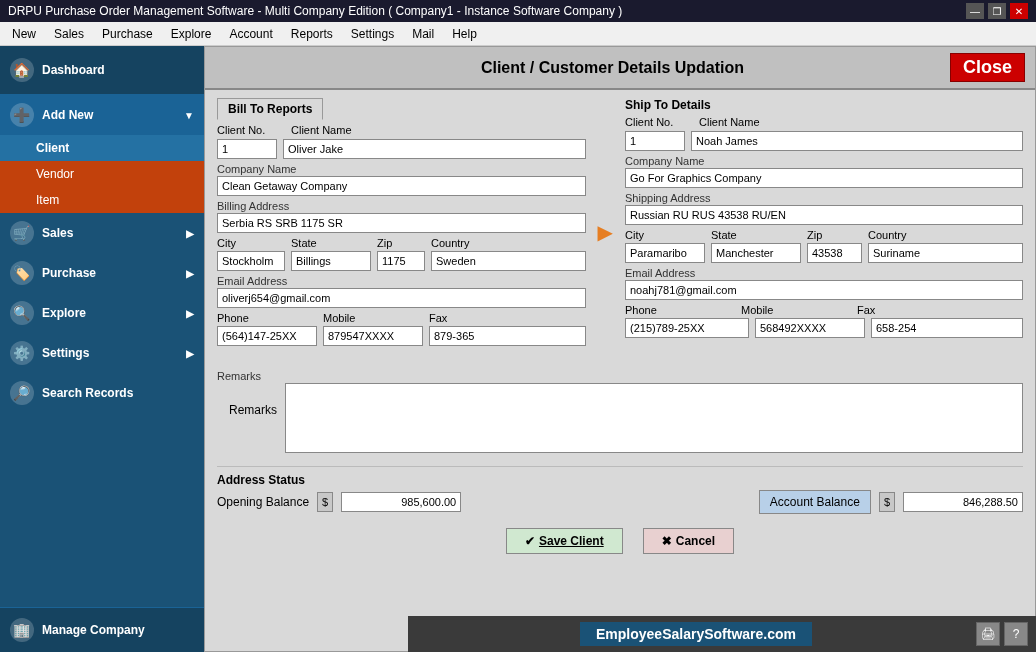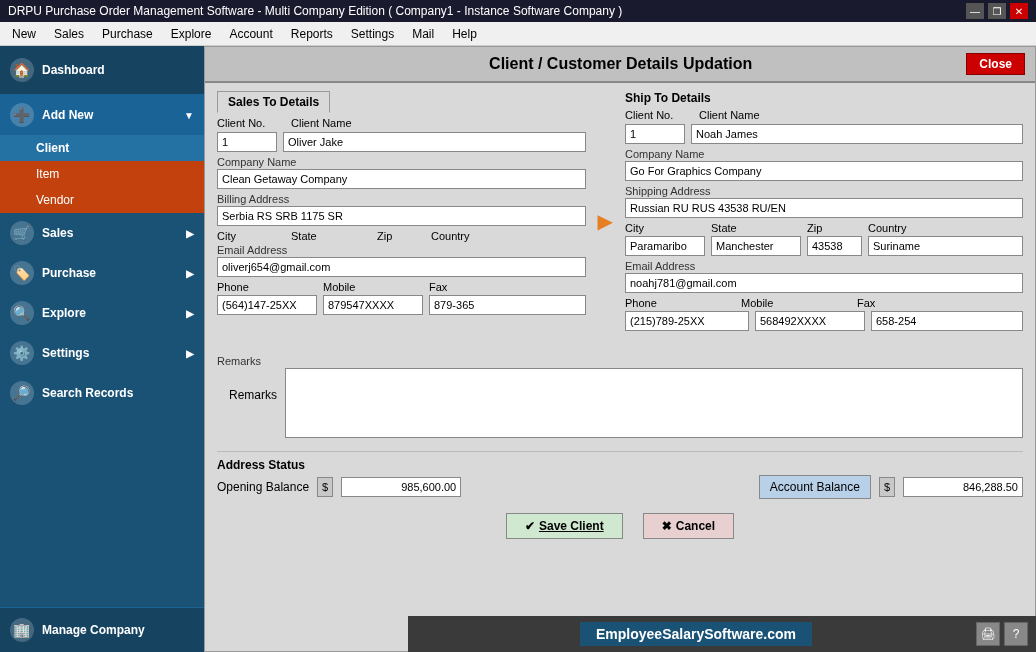--- a/index.html
+++ b/index.html
@@ -140,21 +140,21 @@
       flex: 1;
       text-align: center;
     }
     .close-dialog-btn {
       background: #c00;
       color: white;
       border: 1px solid #800;
       padding: 3px 12px;
       cursor: pointer;
       font-weight: bold;
-      font-size: 12px;
+      font-size: 18px;
     }
 
     .dialog-body {
       flex: 1;
       padding: 8px 12px;
       overflow-y: auto;
       display: flex;
       flex-direction: column;
       gap: 4px;
     }
@@ -343,24 +343,24 @@
     <div class="sidebar-section sidebar-sub active-section">
       <div class="icon-circle">➕</div>
       <span>Add New</span>
       <span style="margin-left:auto; font-size:10px;">▼</span>
     </div>
     <div class="sidebar-sub">
       <div class="sidebar-sub-item active">
         <span>Client</span>
       </div>
       <div class="sidebar-sub-item">
-        <span>Item</span>
+        <span>Vendor</span>
       </div>
       <div class="sidebar-sub-item">
-        <span>Vendor</span>
+        <span>Item</span>
       </div>
     </div>
 
     <div class="sidebar-section">
       <div class="icon-circle">🛒</div>
       <span>Sales</span>
       <span style="margin-left:auto; font-size:10px;">▶</span>
     </div>
 
     <div class="sidebar-section">
@@ -400,21 +400,21 @@
         <div class="dialog-title">Client / Customer Details Updation</div>
         <button class="close-dialog-btn">Close</button>
       </div>
 
       <div class="dialog-body">
 
         <div class="two-col">
 
           <div class="col-half">
             <div style="margin-bottom: 4px;">
-              <span class="section-tab active">Sales To Details</span>
+              <span class="section-tab active">Bill To Reports</span>
             </div>
 
             <div class="form-row" style="margin-bottom:3px;">
               <div style="width:68px; font-size:11px;">Client No.</div>
               <div style="flex:1; font-size:11px;">Client Name</div>
             </div>
             <div class="form-row" style="margin-bottom:4px;">
               <input type="text" class="client-no-input" style="width: 60px;" value="1">
               <input type="text" style="flex: 1 1 0%;" value="Oliver Jake">
             </div>
@@ -427,20 +427,26 @@
             <div class="form-label">Billing Address</div>
             <div style="margin-bottom:4px;">
               <input type="text" class="input-full" style="width: 100%;" value="Serbia RS SRB 1175 SR">
             </div>
 
             <div class="form-row" style="margin-bottom:2px;">
               <div style="width:68px; font-size:11px;">City</div>
               <div style="width:80px; font-size:11px;">State</div>
               <div style="width:48px; font-size:11px;">Zip</div>
               <div style="flex:1; font-size:11px;">Country</div>
+            </div>
+            <div class="form-row" style="margin-bottom:4px;">
+              <input type="text" style="width: 68px;" value="Stockholm">
+              <input type="text" style="width: 80px;" value="Billings">
+              <input type="text" style="width: 48px;" value="1175">
+              <input type="text" style="flex: 1 1 0%;" value="Sweden">
             </div>
 
             <div class="form-label">Email Address</div>
             <div style="margin-bottom:4px;">
               <input type="text" class="input-full" style="width: 100%;" value="oliverj654@gmail.com">
             </div>
 
             <div class="form-row" style="margin-bottom:2px;">
               <div style="width:100px; font-size:11px;">Phone</div>
               <div style="width:100px; font-size:11px;">Mobile</div>

